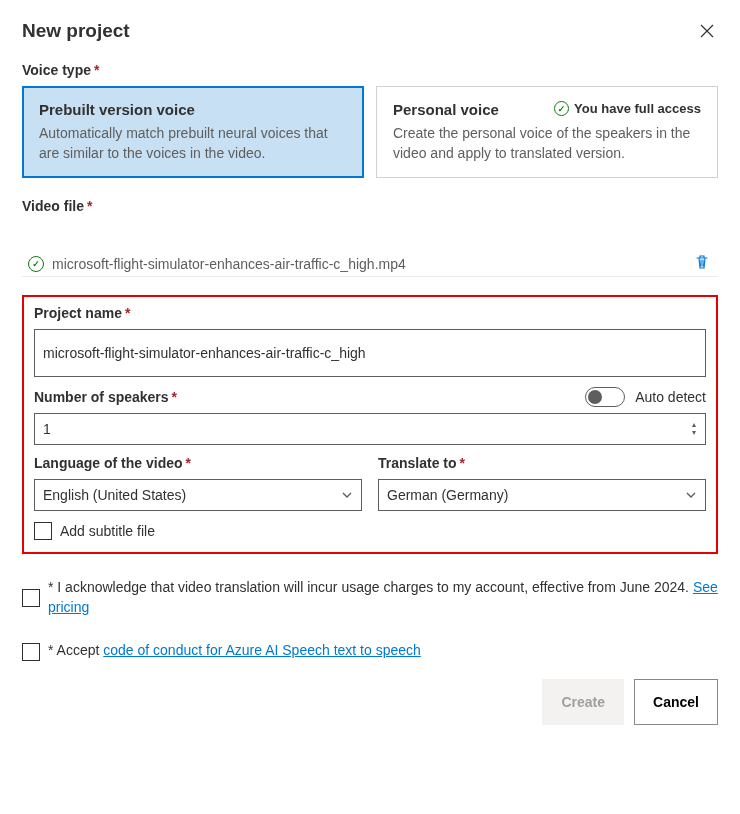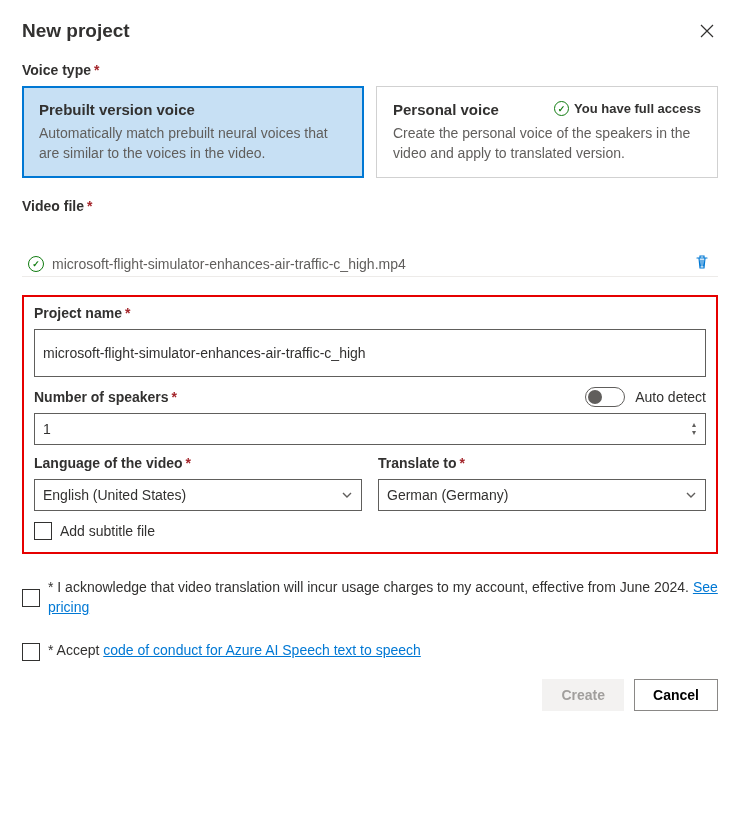--- a/index.html
+++ b/index.html
@@ -72,21 +72,21 @@
   .toggle-label { font-size:14px; }
   .checkbox-row { display:flex; align-items:center; gap:8px; margin-bottom:10px;margin-top:24px; }
   .checkbox {
     width:18px; height:18px; border:1px solid #323130; flex-shrink:0; cursor:pointer;
     margin-top:1px;
   }
   .checkbox-row .cb-text { font-size:14px; line-height:1.4; }
   .link { color:#0078d4; text-decoration:underline; cursor:pointer; }
   .footer { display:flex; justify-content:flex-end; gap:10px; margin-top:18px; }
   .btn {
-    height:32px; padding:0 18px; font-size:14px; font-family:inherit;
+    height:46px; padding:0 18px; font-size:14px; font-family:inherit;
     border:1px solid #8a8886; background:#fff; cursor:pointer; font-weight:600;
   }
   .btn.primary { background:#f3f2f1; border-color:#f3f2f1; color:#a19f9d; cursor:not-allowed; }
   .hl-row-inline { display:flex; align-items:center; gap:8px; margin-top:0; }
 </style>
 </head>
 <body>
 
 <div class="header">
   <div class="title">New project</div>

